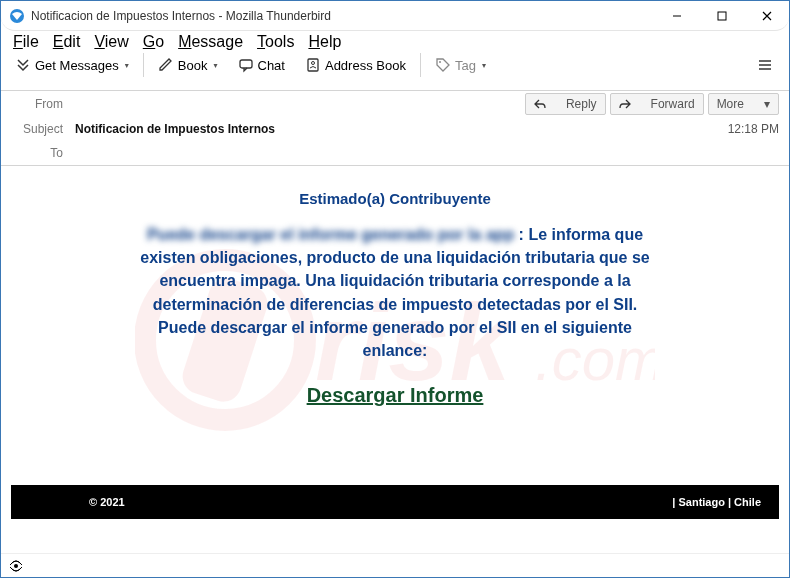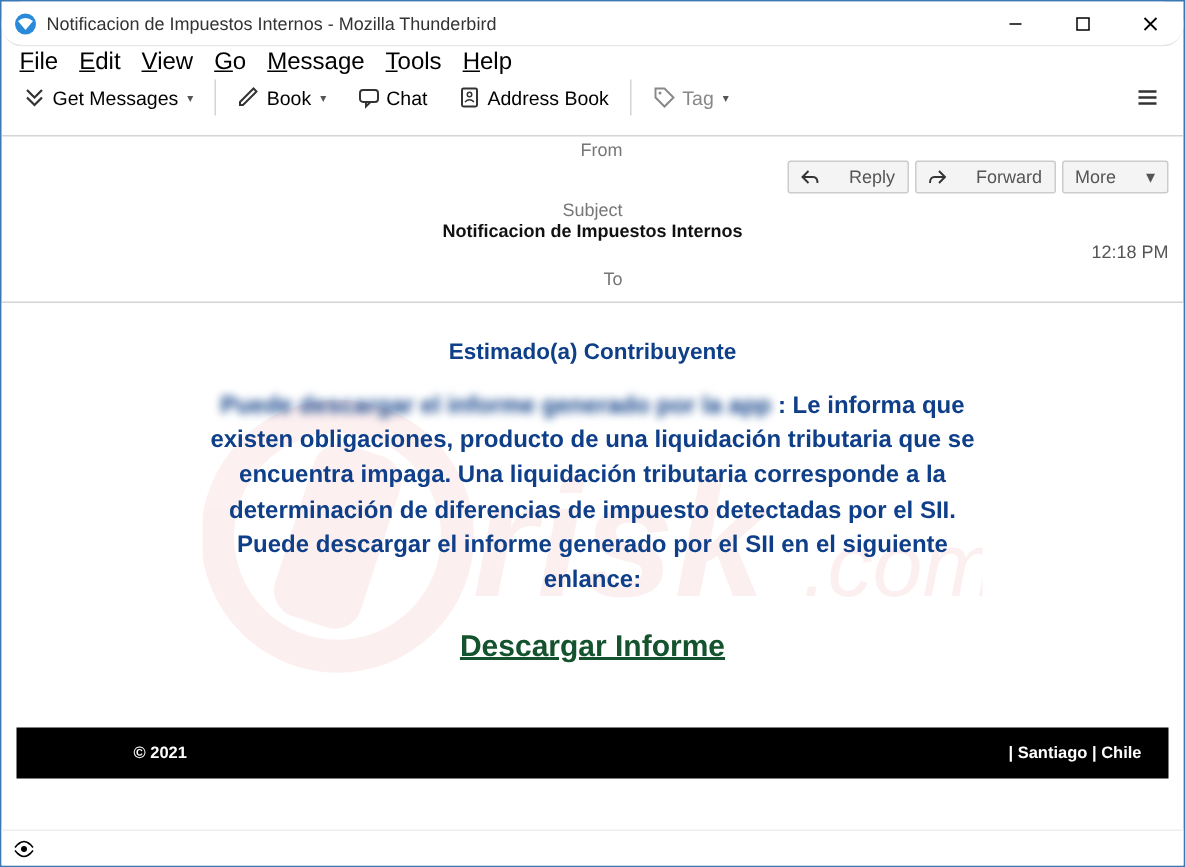--- a/index.html
+++ b/index.html
@@ -16,21 +16,21 @@
 .menubar .m .u { text-decoration: underline; }
 
 .toolbar { height: 38px; display: flex; align-items: flex-start; padding: 0 8px; border-bottom: 1px solid #d4d4d4; gap: 8px; }
 .toolbar .btn { display: flex; align-items: center; gap: 4px; padding: 4px 6px; font-size: 13px; cursor: pointer; border-radius: 2px; }
 .toolbar .btn .dd { font-size: 8px; margin-left: 2px; color: #555; }
 .toolbar .sep { width: 1px; height: 24px; background: #d4d4d4; }
 .toolbar .spacer { flex: 1; }
 .toolbar .ham { padding: 4px 8px; cursor: pointer; }
 
 .header-pane { border-bottom: 1px solid #d4d4d4; font-size: 12px; color: #555; }
-.header-row { display: flex; align-items: center; min-height: 24px; padding: 2px 10px; flex-direction: column; }
+.header-row { display: flex; align-items: center; min-height: 24px; padding: 2px 10px; }
 .header-row .lbl { width: 52px; text-align: right; margin-right: 12px; color: #777; }
 .header-row .val { flex: 1; }
 .header-row .bold { font-weight: 600; color: #111; }
 .header-actions { display: flex; gap: 4px; margin-left: auto; }
 .header-actions .hbtn { display: flex; align-items: center; gap: 20px; padding: 3px 8px; font-size: 12px; border: 1px solid #ccc; background: #f4f4f4; cursor: pointer; border-radius: 2px; }
 .time { color: #555; margin-left: auto; }
 
 .body-pane { flex: 1; overflow: auto; position: relative; background: #fff; }
 .watermark { position: absolute; top: 50%; left: 50%; transform: translate(-50%, -50%); pointer-events: none; opacity: 0.07; }
 .watermark svg { width: 520px; height: 260px; }

